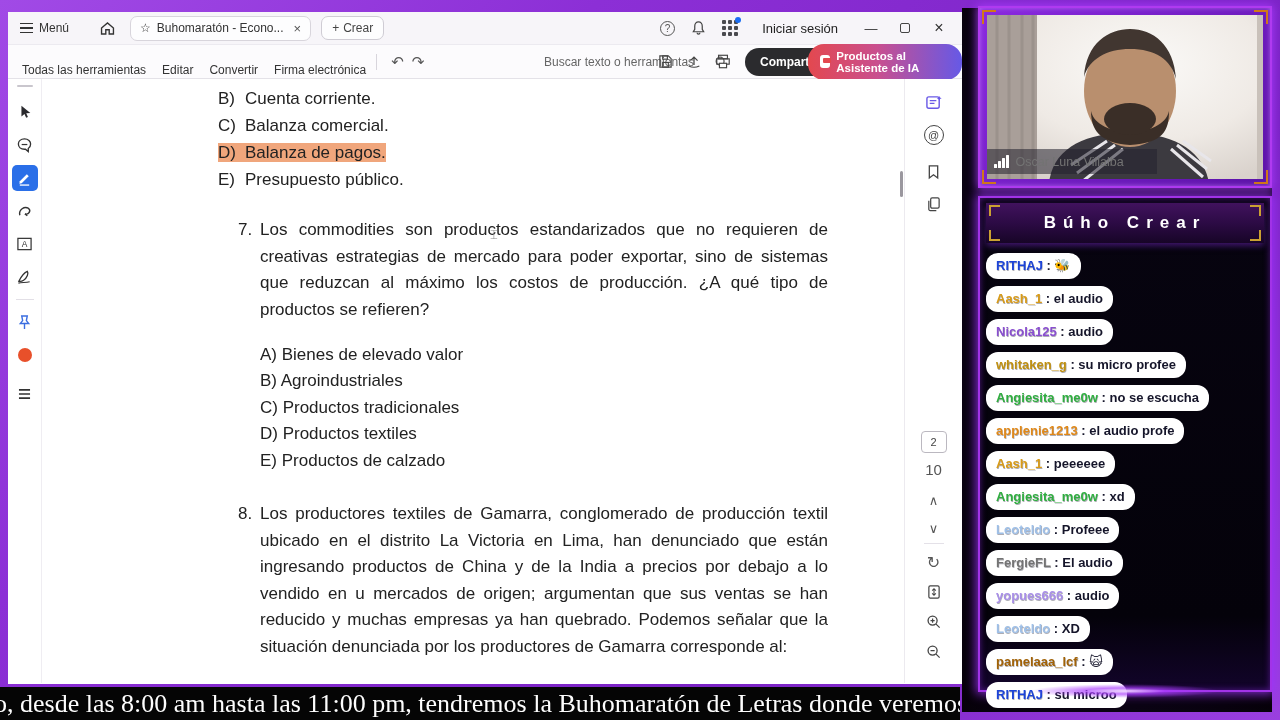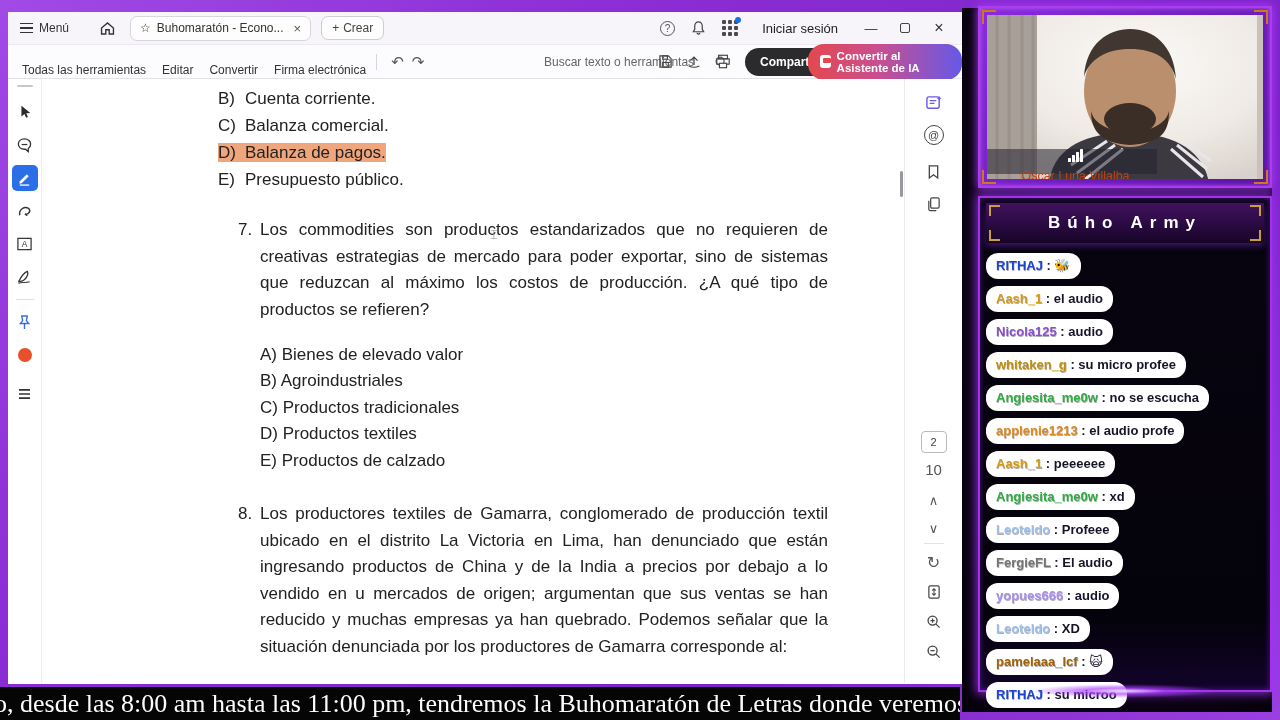--- a/index.html
+++ b/index.html
@@ -81,21 +81,21 @@
   .cam-frame { position:absolute; left:978px; top:6px; width:294px; height:182px;
     background:linear-gradient(135deg,#8a2ae0,#5c14a8); border:2px solid #b03af0;
     box-shadow:0 0 9px 1px rgba(170,60,255,.85), inset 0 0 5px rgba(210,140,255,.6); }
   .gold-corner { position:absolute; width:14px; height:14px; border-color:#d07818; border-style:solid; border-width:0; }
   .gc-tl { left:2px; top:2px; border-left-width:2px; border-top-width:2px; }
   .gc-tr { right:2px; top:2px; border-right-width:2px; border-top-width:2px; }
   .gc-bl { left:2px; bottom:2px; border-left-width:2px; border-bottom-width:2px; }
   .gc-br { right:2px; bottom:2px; border-right-width:2px; border-bottom-width:2px; }
   .cam-video { position:absolute; inset:7px; background:#ece6e2; overflow:hidden; }
   .cam-label { position:absolute; left:0; bottom:5px; height:25px; width:170px; background:rgba(35,33,45,.55);
-    display:flex; align-items:center; gap:7px; padding-left:7px; color:#c2410c; font-size:12.5px;flex-direction:column; }
+    display:flex; align-items:center; gap:7px; padding-left:7px; color:#737373; font-size:12.5px; }
   .sigbars { display:flex; align-items:flex-end; gap:1.5px; }
   .sigbars i { width:2.5px; background:#fff; border-radius:.5px; }
 
   
   .chat-frame { position:absolute; left:978px; top:196px; width:294px; height:496px;
     background:linear-gradient(180deg,#070410 0%,#04020a 85%,#12042a 100%);
     border:2px solid #a233e8; box-shadow:0 0 10px 2px rgba(160,50,255,.8), inset 0 0 6px rgba(150,40,240,.5); }
   .chat-header { position:relative; margin:5px 6px 8px; height:40px;
     background:linear-gradient(180deg,#41125e 0%,#2a0a42 55%,#170527 100%);
     display:flex; align-items:center; justify-content:center;
@@ -213,21 +213,21 @@
               <rect x="4" y="1" width="10" height="4" fill="none" stroke="#444" stroke-width="1.3"></rect>
               <rect x="2" y="5" width="14" height="6" fill="none" stroke="#444" stroke-width="1.3"></rect>
               <rect x="5" y="10" width="8" height="5" fill="#fff" stroke="#444" stroke-width="1.3"></rect>
             </svg>
         </span>
       </div>
 
       <span class="share-btn">Compartir</span>
       <span class="ia-btn">
         <span class="ia-ic"></span>
-        <span>Convertir al Asistente de IA</span>
+        <span>Productos al Asistente de IA</span>
       </span>
     </div>
 
     <div class="win-body">
 
       <div class="rail-l">
         <span class="handle"></span>
         <span class="tool">
           <svg width="16" height="16" viewBox="0 0 18 18">
               <path d="M5 2 L5 14 L8.4 11.2 L10.3 15.6 L12.3 14.7 L10.4 10.4 L15 10.2 Z" fill="#2a2a2e"></path>
@@ -402,21 +402,21 @@
       </div>
     </div>
   </div>
 
   <div class="chat-frame">
     <div class="chat-header">
       <span class="gcc gcc-tl"></span>
       <span class="gcc gcc-tr"></span>
       <span class="gcc gcc-bl"></span>
       <span class="gcc gcc-br"></span>
-      <span>Búho Army</span>
+      <span>Búho Crear</span>
     </div>
     <div id="chat-list" class="chat-list">
         <div class="chat-msg"><span class="chat-user" style="color: rgb(28, 67, 216);">RITHAJ</span><span> : </span><span>🐝</span></div>
         <div class="chat-msg"><span class="chat-user" style="color: rgb(216, 155, 24);">Aash_1</span><span> : </span><span>el audio</span></div>
         <div class="chat-msg"><span class="chat-user" style="color: rgb(138, 79, 208);">Nicola125</span><span> : </span><span>audio</span></div>
         <div class="chat-msg"><span class="chat-user" style="color: rgb(192, 144, 16);">whitaken_g</span><span> : </span><span>su micro profee</span></div>
         <div class="chat-msg"><span class="chat-user" style="color: rgb(47, 174, 63);">Angiesita_me0w</span><span> : </span><span>no se escucha</span></div>
         <div class="chat-msg"><span class="chat-user" style="color: rgb(224, 136, 24);">applenie1213</span><span> : </span><span>el audio profe</span></div>
         <div class="chat-msg"><span class="chat-user" style="color: rgb(216, 155, 24);">Aash_1</span><span> : </span><span>peeeeee</span></div>
         <div class="chat-msg"><span class="chat-user" style="color: rgb(47, 174, 63);">Angiesita_me0w</span><span> : </span><span>xd</span></div>

